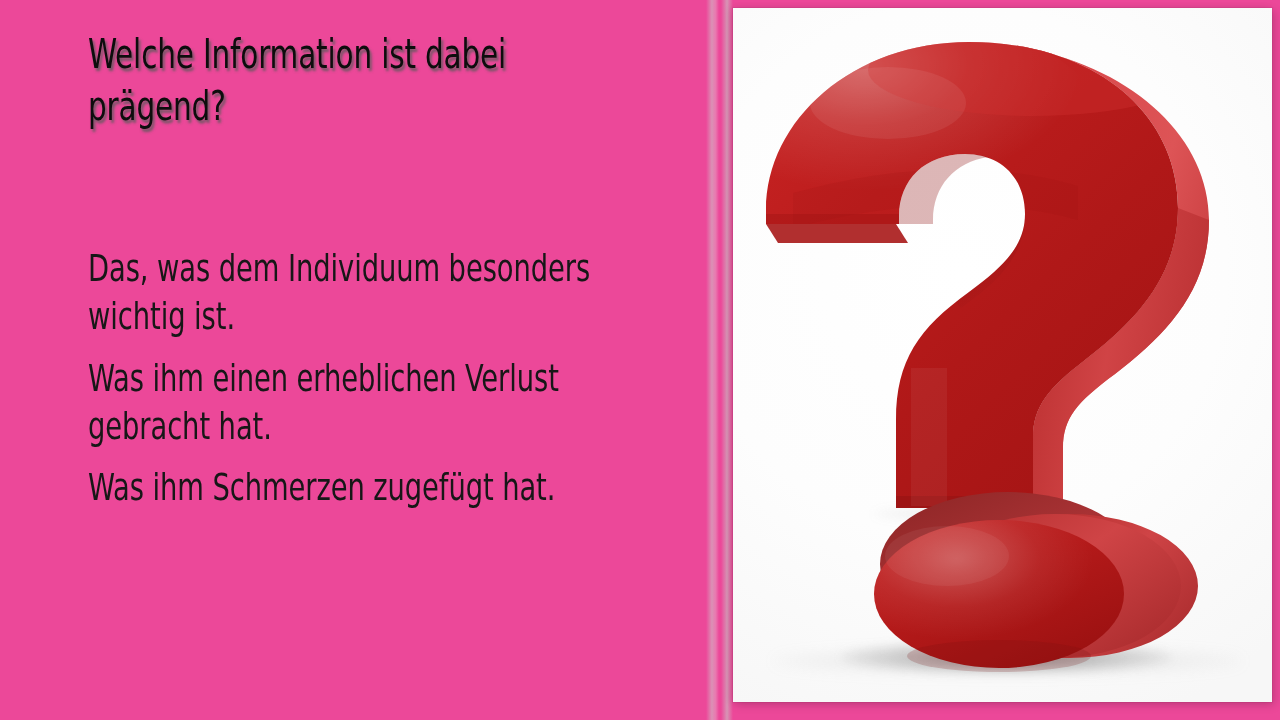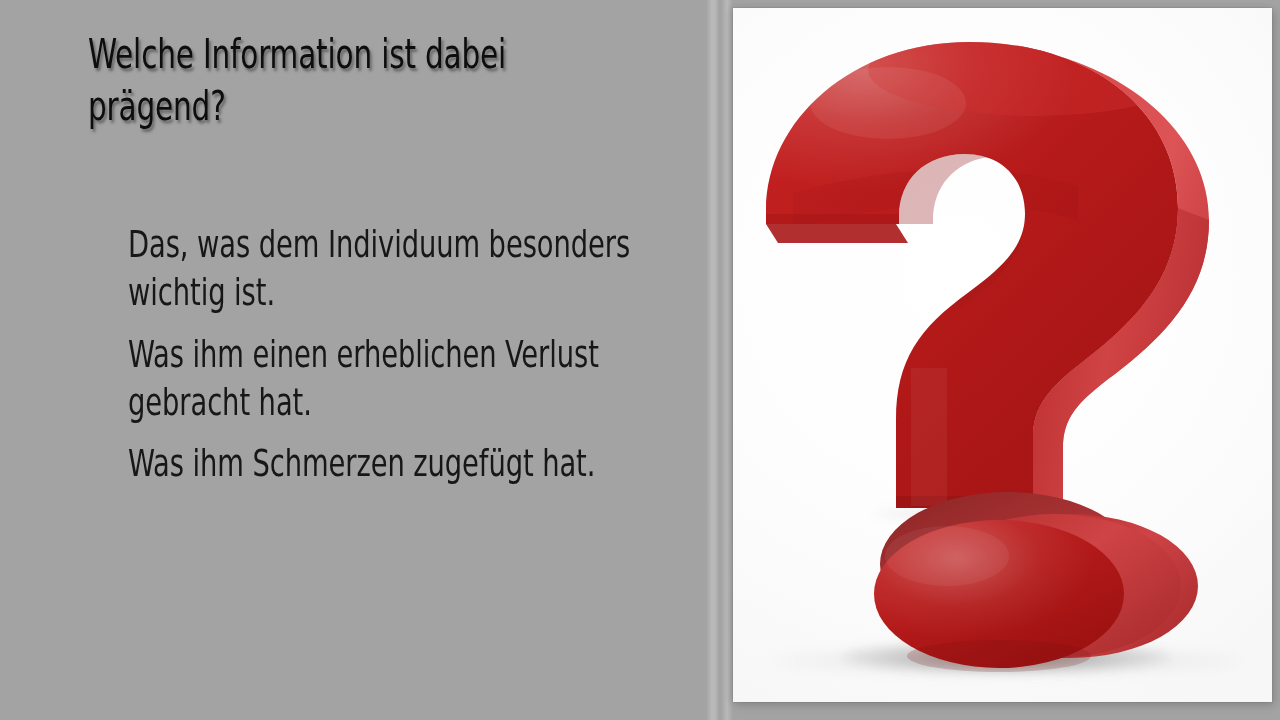--- a/index.html
+++ b/index.html
@@ -11,21 +11,21 @@
     width: 1280px;
     height: 720px;
     overflow: hidden;
     font-family: "Liberation Sans", sans-serif;
     position: relative;
   }
 
   .slide {
     position: absolute;
     inset: 0;
-    background: #a3a3a3;
+    background: #ec4899;
   }
 
   
   .text-pane {
     position: absolute;
     left: 0;
     top: 0;
     width: 706px;
     height: 720px;
   }
@@ -43,23 +43,22 @@
     color: #0d0d0d;
     text-shadow: 2.5px 2.5px 3px rgba(90,90,90,0.85);
     transform: scaleX(0.80);
     transform-origin: left top;
     white-space: pre-line;
   }
 
   .body-block {
     position: absolute;
     left: 88px;
-    top: 220px;
+    top: 244px;
     width: 740px;
-    margin-left: 40px;
   }
 
   .body-para {
     font-family: "DejaVu Sans Condensed", "Liberation Sans Narrow", "Liberation Sans", sans-serif;
     font-size: 38px;
     line-height: 1.27;
     font-weight: 400;
     color: #171717;
     letter-spacing: -0.1px;
     margin: 0 0 13px 0;

